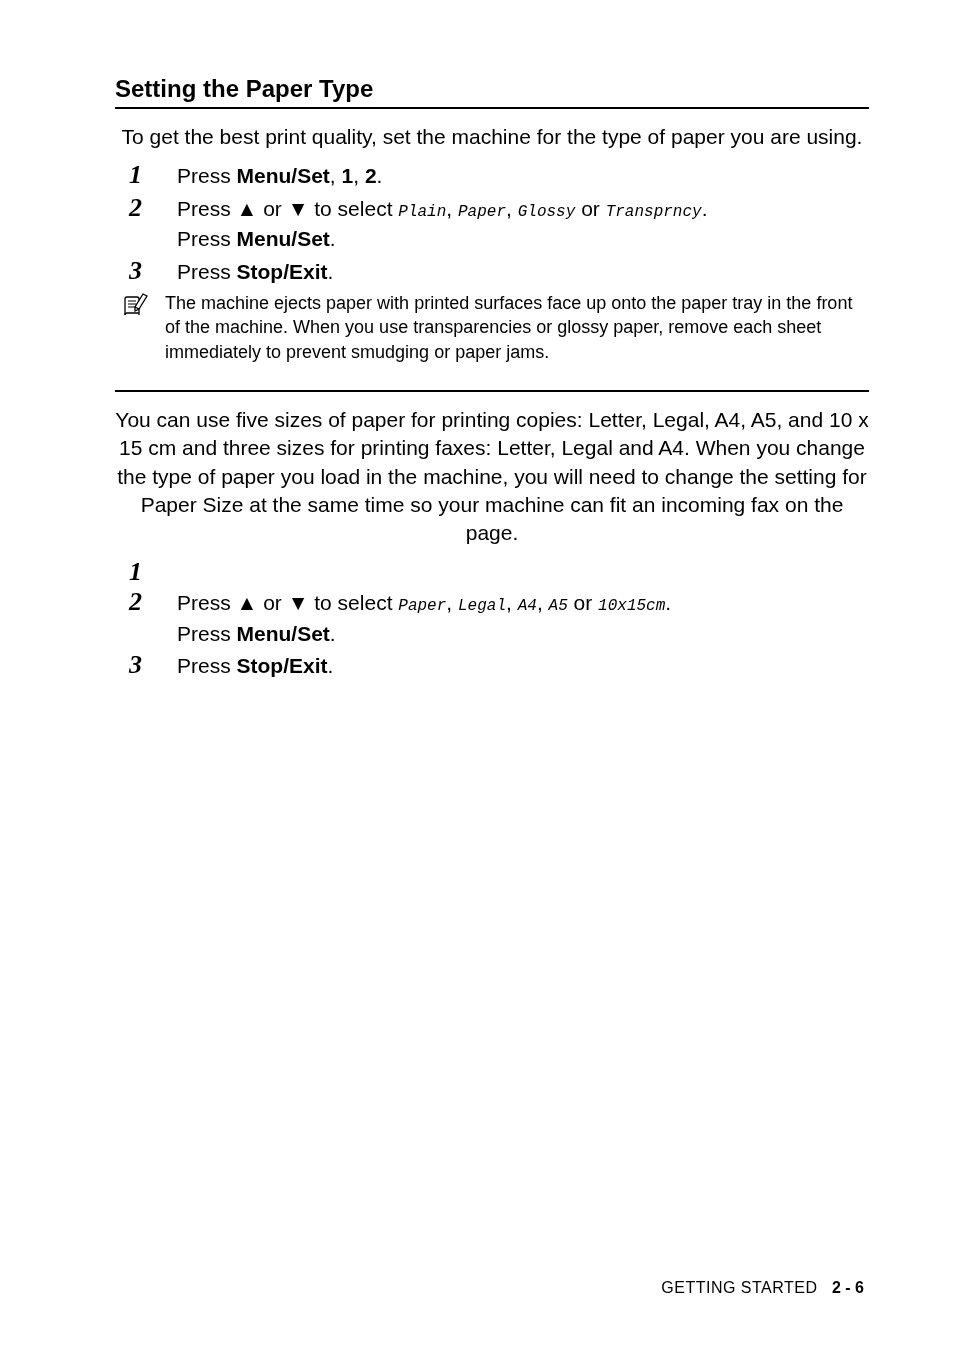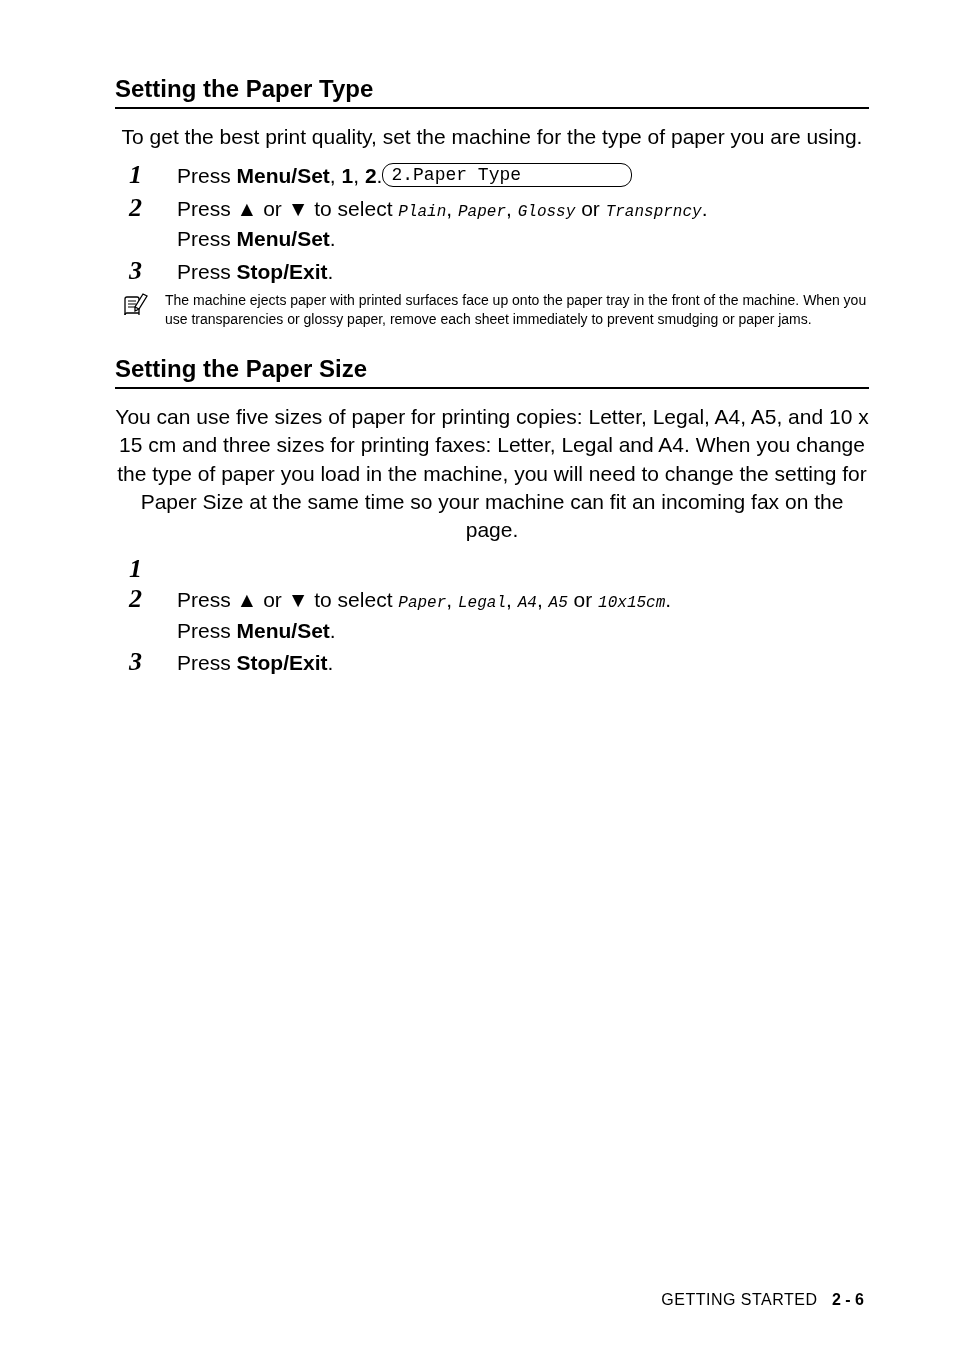--- a/index.html
+++ b/index.html
@@ -74,40 +74,41 @@
     width: 250px;
     box-sizing: border-box;
     margin-top: 2px;
     height: 24px;
     line-height: 20px;
     white-space: pre;
   }
   .step-row {
     display: flex;
     align-items: flex-start;
+    gap: 40px;
   }
   .note {
     display: flex;
     align-items: flex-start;
     margin-top: 4px;
   }
   .note-icon {
     width: 44px;
     flex: 0 0 44px;
     padding-top: 2px;
     padding-left: 6px;
   }
   .note-text {
-    font-size: 14px;
+    font-size: 18px;
     line-height: 1.35;
     flex: 1;
   }
   .footer {
     position: absolute;
-    bottom: 43px;
+    bottom: 55px;
     right: 90px;
     font-size: 16px;
     margin-top: 38px;
   }
   .footer .page-label {
     letter-spacing: 0.5px;
   }
   .footer .page-num {
     font-weight: bold;
     margin-left: 10px;
@@ -127,21 +128,20 @@
     <p class="body-text">To get the best print quality, set the machine for the type of paper you are using.</p>
 
     <div class="steps">
 
       <div class="step">
         <div class="step-num">1</div>
         <div class="step-body step-row">
           <div>
             <span>Press </span><span class="bold">Menu/Set</span><span>, </span><span class="bold">1</span><span>, </span><span class="bold">2</span><span>.</span>
           </div>
-          <div class="lcd">2.Paper Type</div>
         </div>
       </div>
 
       <div class="step">
         <div class="step-num">2</div>
         <div class="step-body">
           <span>Press ▲ or ▼ to select </span><span class="mono">Plain</span><span>, </span><span class="mono">Paper</span><span>, </span><span class="mono">Glossy</span><span> or </span><span class="mono">Transprncy</span><span>.</span>
           <br>
           <span>Press </span><span class="bold">Menu/Set</span><span>.</span>
         </div>
@@ -165,21 +165,20 @@
             <path d="M22 1 L14 14 L14 18 L18 16 L26 3 Z" fill="#fff"></path>
             <path d="M14 14 L18 16"></path>
           </g>
         </svg>
       </div>
       <div class="note-text">The machine ejects paper with printed surfaces face up onto the paper tray in the front of the machine. When you use transparencies or glossy paper, remove each sheet immediately to prevent smudging or paper jams.</div>
     </div>
   </div>
 
   <div class="section2">
-    <h2 class="section-title">Setting the Paper Size</h2>
     <hr class="hr">
     <p class="body-text">You can use five sizes of paper for printing copies: Letter, Legal, A4, A5, and 10 x 15 cm and three sizes for printing faxes: Letter, Legal and A4. When you change the type of paper you load in the machine, you will need to change the setting for Paper Size at the same time so your machine can fit an incoming fax on the page.</p>
 
     <div class="steps">
 
       <div class="step">
         <div class="step-num">1</div>
         <div class="step-body step-row">
         </div>
       </div>

